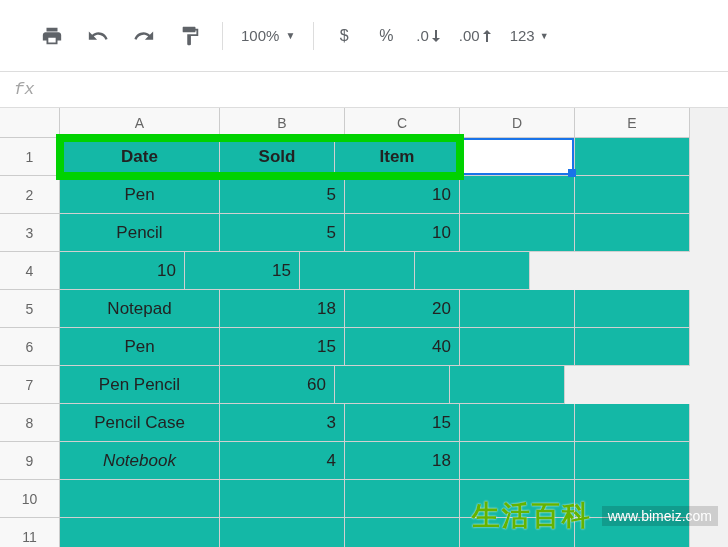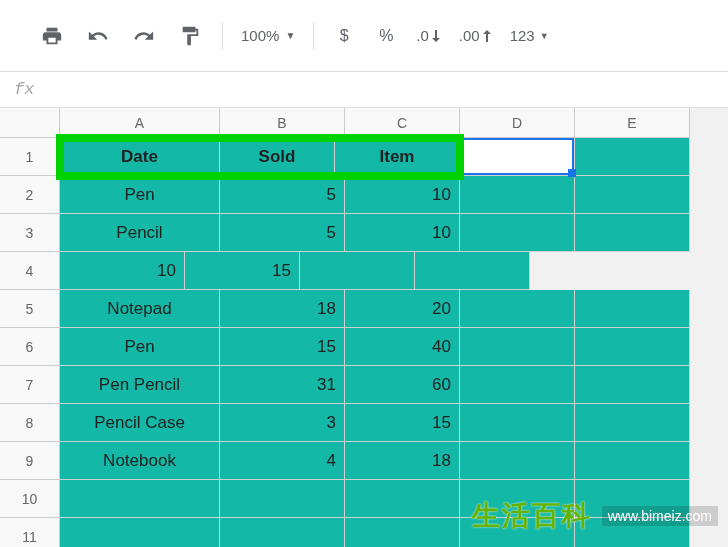--- a/index.html
+++ b/index.html
@@ -305,36 +305,35 @@
         <div class="row-header">6</div>
         <div class="cell text" style="width: 160px;">Pen</div>
         <div class="cell num" style="width: 125px;">15</div>
         <div class="cell num" style="width: 115px;">40</div>
         <div class="cell" style="width: 115px;"></div>
         <div class="cell" style="width: 115px;"></div>
       </div>
       <div class="row">
         <div class="row-header">7</div>
         <div class="cell text" style="width: 160px;">Pen Pencil</div>
-        <div class="cell num" style="width: 125px;">31</div>
         <div class="cell num" style="width: 115px;">60</div>
         <div class="cell" style="width: 115px;"></div>
         <div class="cell" style="width: 115px;"></div>
       </div>
       <div class="row">
         <div class="row-header">8</div>
         <div class="cell text" style="width: 160px;">Pencil Case</div>
         <div class="cell num" style="width: 125px;">3</div>
         <div class="cell num" style="width: 115px;">15</div>
         <div class="cell" style="width: 115px;"></div>
         <div class="cell" style="width: 115px;"></div>
       </div>
       <div class="row">
         <div class="row-header">9</div>
-        <div class="cell text" style="width: 160px;">Notebook</div>
+        <div class="cell text" style="width: 160px; font-style: italic;">Notebook</div>
         <div class="cell num" style="width: 125px;">4</div>
         <div class="cell num" style="width: 115px;">18</div>
         <div class="cell" style="width: 115px;"></div>
         <div class="cell" style="width: 115px;"></div>
       </div>
       <div class="row">
         <div class="row-header">10</div>
         <div class="cell" style="width: 160px;"></div>
         <div class="cell" style="width: 125px;"></div>
         <div class="cell" style="width: 115px;"></div>

